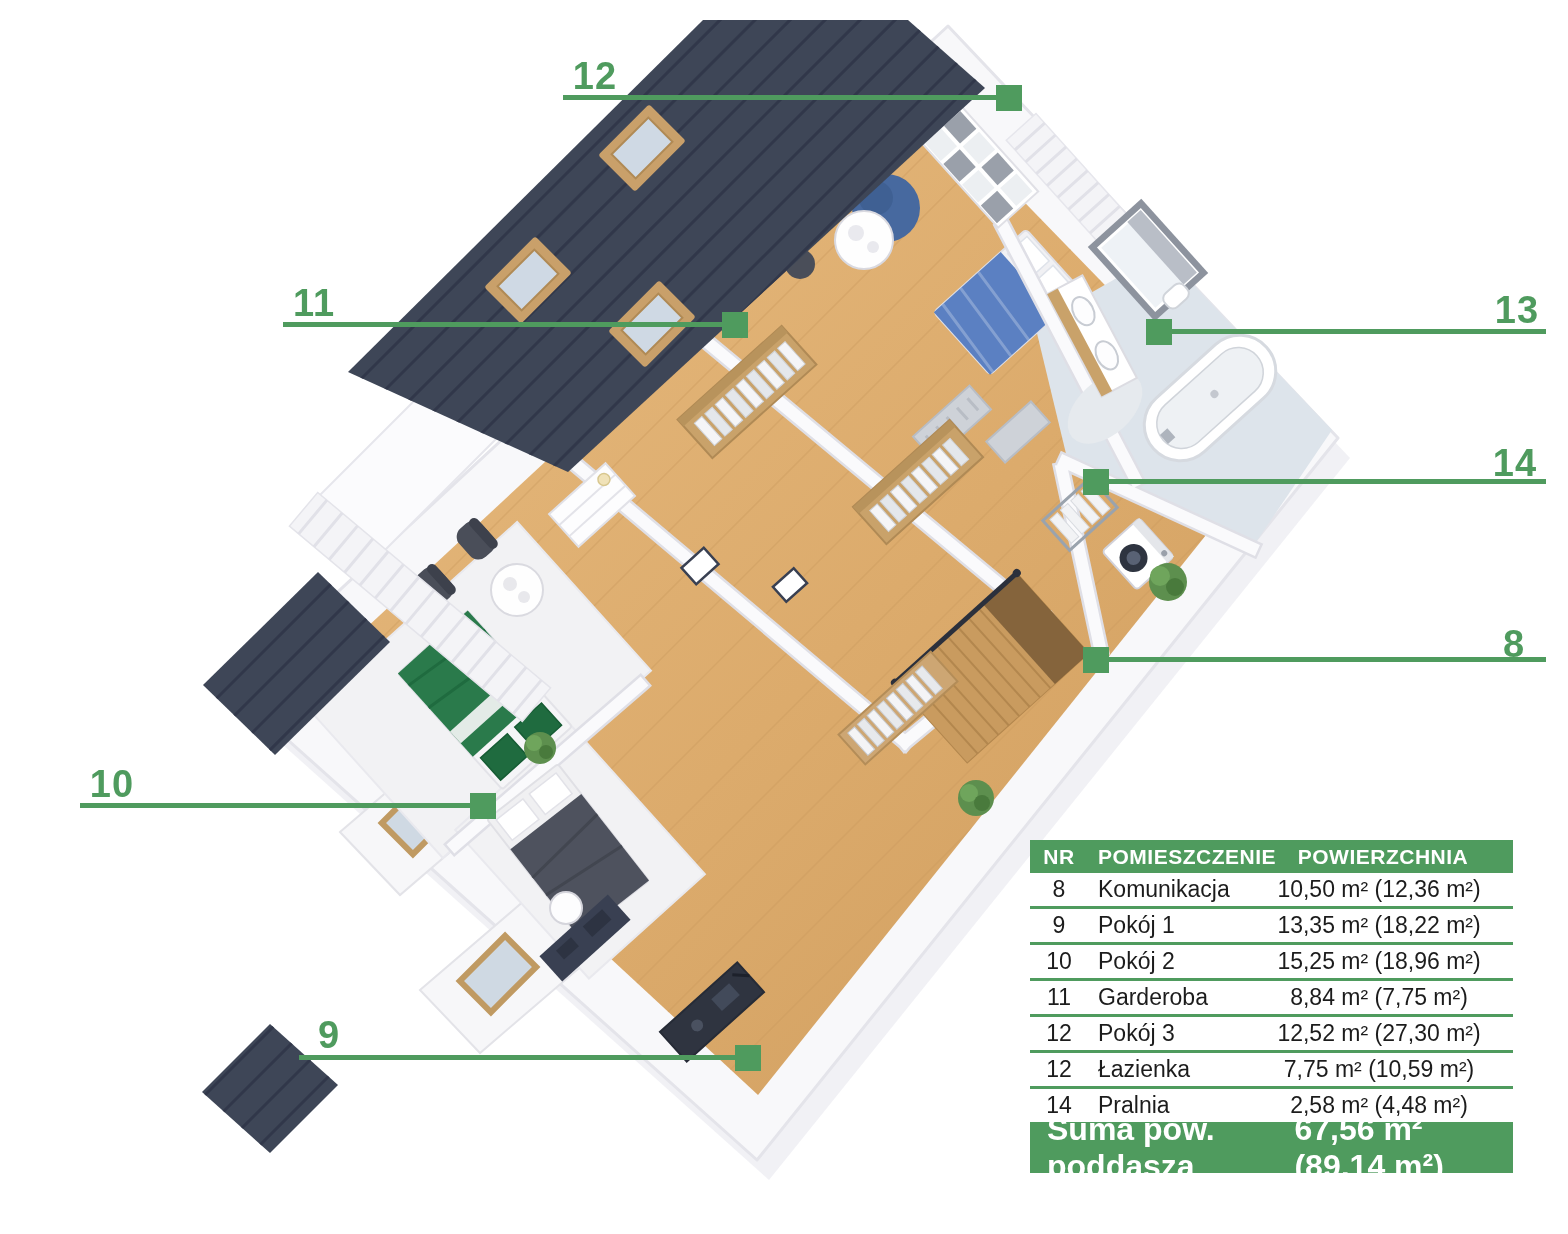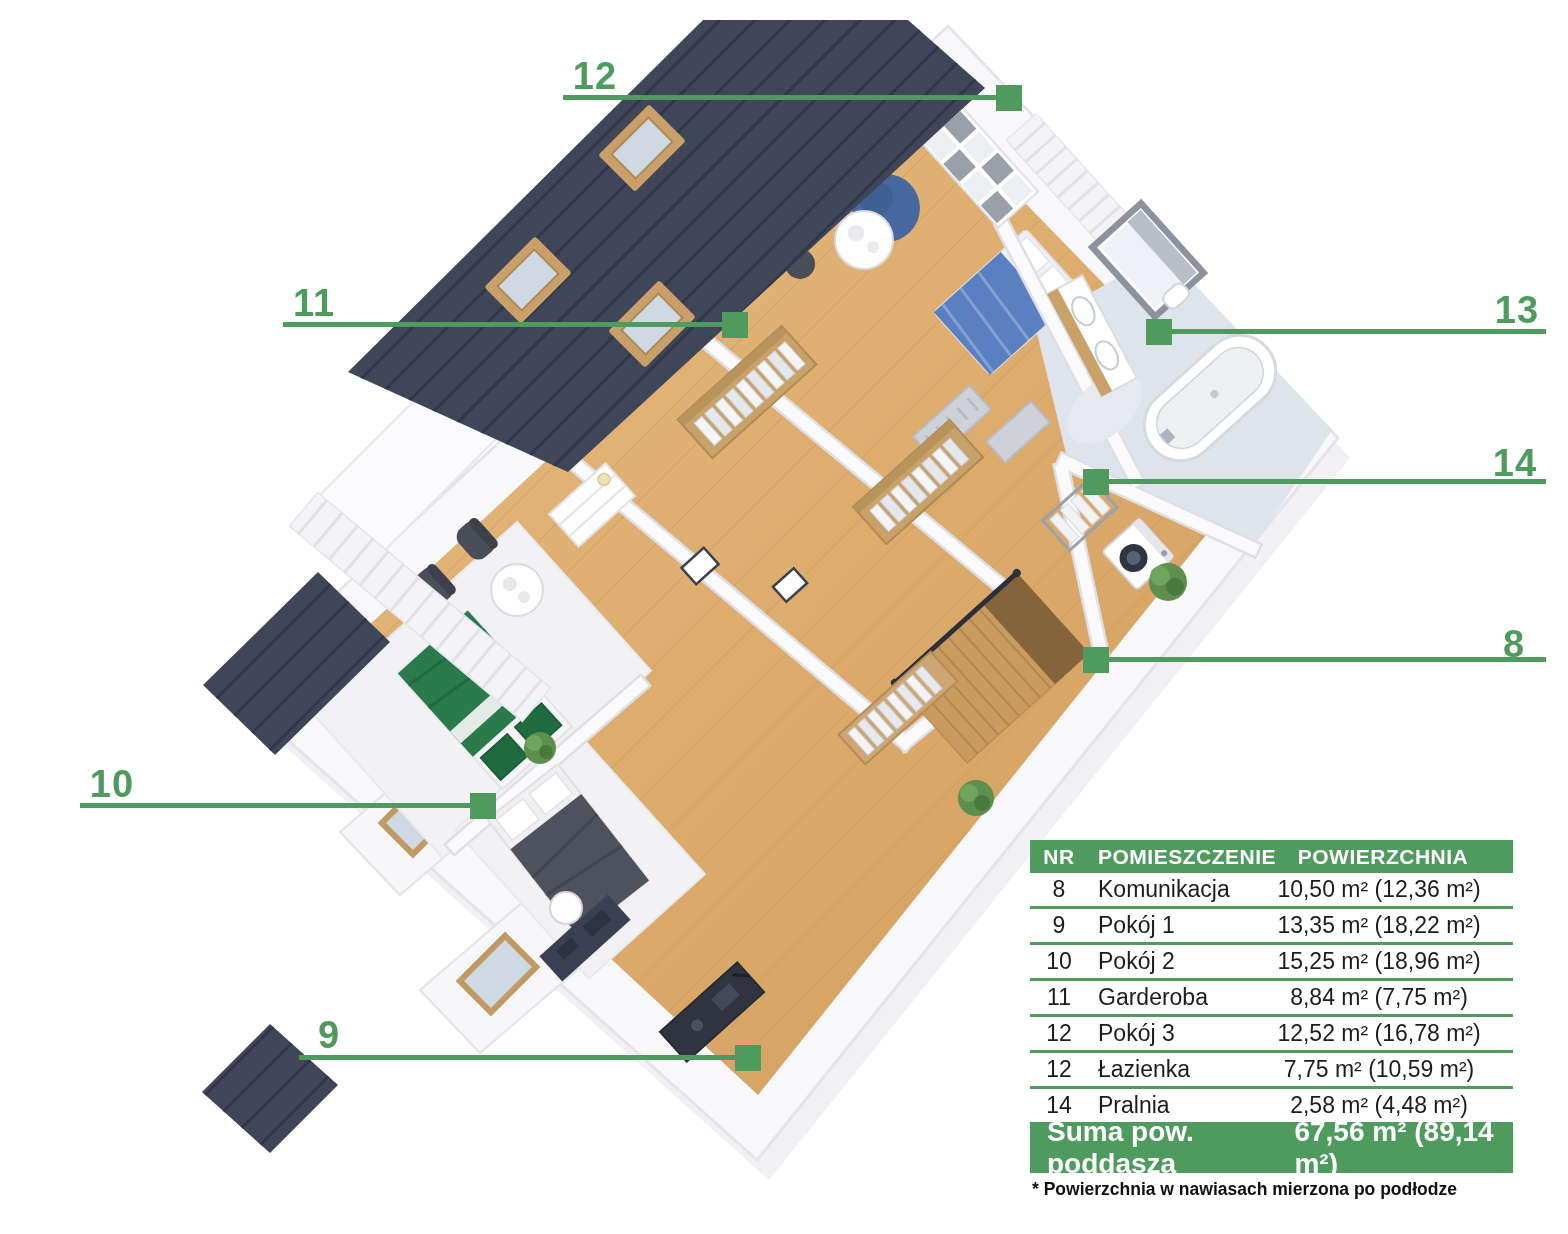--- a/index.html
+++ b/index.html
@@ -33,21 +33,21 @@
   .col-nr{width:58px;text-align:center;flex:none;}
   .col-room{width:165px;flex:none;padding-left:10px;box-sizing:border-box;}
   .col-area{flex:1;text-align:center;}
   .lrow{
     display:flex;align-items:center;height:33px;font-size:23px;background:#ffffff;
   }
   .lrow + .lrow{border-top:3px solid var(--accent);height:33px;}
   .lrow .col-area{text-align:center;padding-right:8px;box-sizing:border-box;}
   .lsum{
     display:flex;align-items:center;height:51px;background:var(--accent);
-    color:#ffffff;font-weight:bold;font-size:28px;
+    color:#ffffff;font-weight:bold;font-size:32px;
   }
   .lsum-label{padding-left:17px;}
   .lsum-area{margin-left:auto;padding-right:0;}
   .lnote{
     margin-top:6px;font-size:17.5px;font-weight:bold;color:#101010;padding-left:2px;
   }
 </style>
 </head>
 <body>
 
@@ -418,30 +418,29 @@
     <div class="col-area">15,25 m² (18,96 m²)</div>
   </div>
   <div class="lrow">
     <div class="col-nr">11</div>
     <div class="col-room">Garderoba</div>
     <div class="col-area">8,84 m² (7,75 m²)</div>
   </div>
   <div class="lrow">
     <div class="col-nr">12</div>
     <div class="col-room">Pokój 3</div>
-    <div class="col-area">12,52 m² (16,78 m²)</div>
+    <div class="col-area">12,52 m² (27,30 m²)</div>
   </div>
   <div class="lrow">
     <div class="col-nr">12</div>
     <div class="col-room">Łazienka</div>
     <div class="col-area">7,75 m² (10,59 m²)</div>
   </div>
   <div class="lrow">
     <div class="col-nr">14</div>
     <div class="col-room">Pralnia</div>
     <div class="col-area">2,58 m² (4,48 m²)</div>
   </div>
   <div class="lsum">
     <div class="lsum-label">Suma pow. poddasza</div>
     <div class="lsum-area">67,56 m² (89,14 m²)</div>
   </div>
-  <div class="lnote">* Powierzchnia w nawiasach mierzona po podłodze</div>
 </div>
 
 </body></html>

